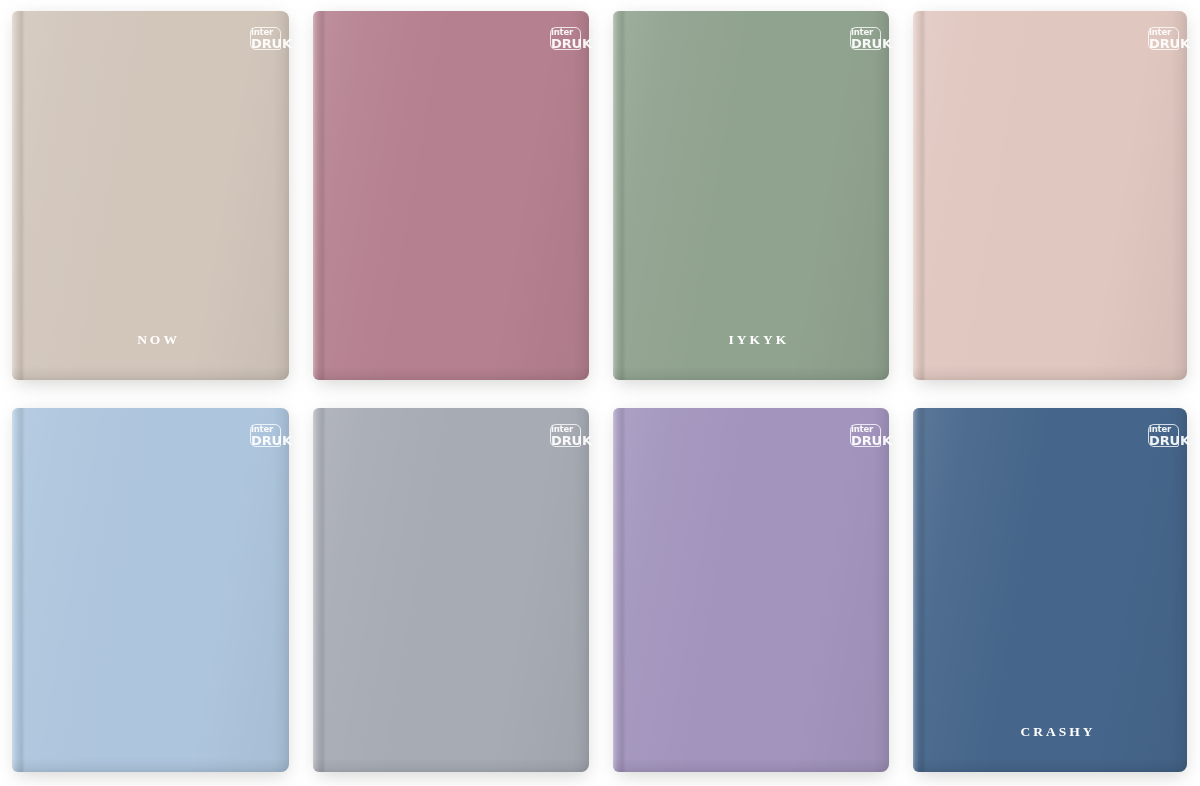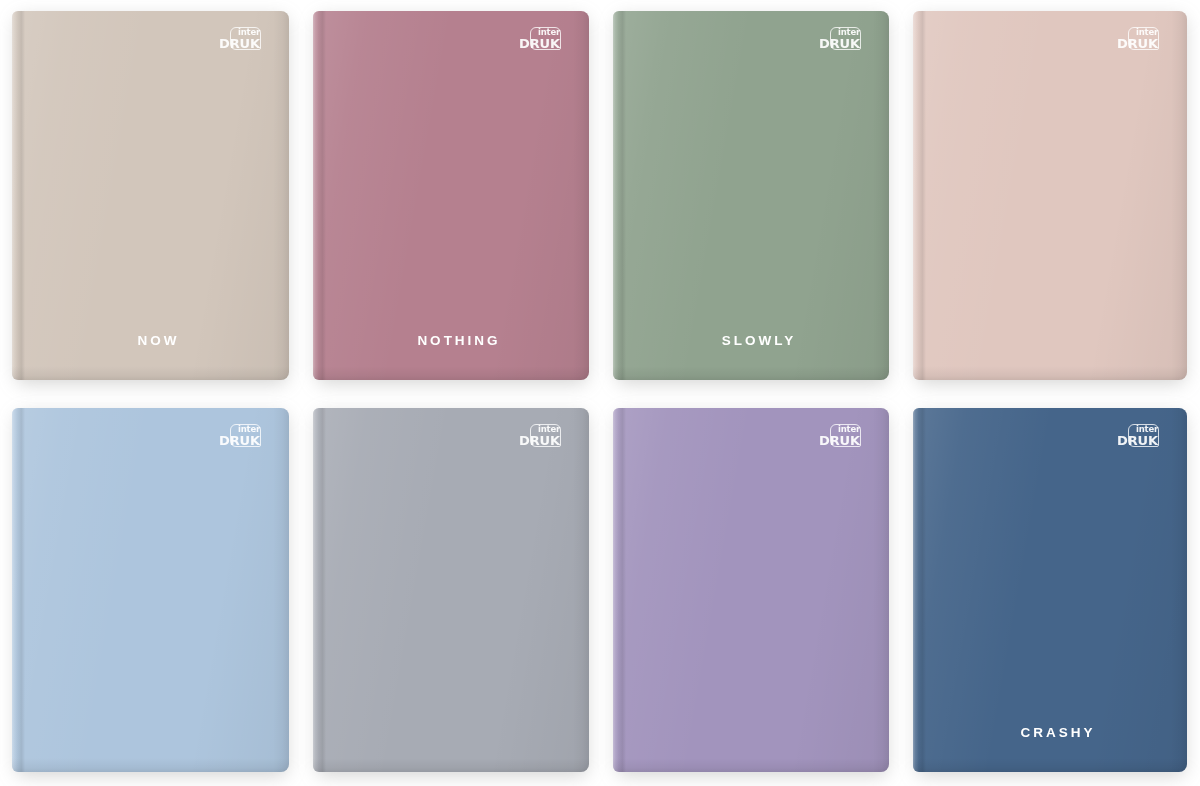--- a/index.html
+++ b/index.html
@@ -115,29 +115,29 @@
       rgba(0,0,0,0.00) 0%,
       rgba(0,0,0,0.05) 70%,
       rgba(0,0,0,0.10) 100%);
     pointer-events: none;
   }
 
   
   .brand-badge {
     position: absolute;
     top: 16px;
-    right: 28px;
+    right: 8px;
     width: 31px;
     height: 23px;
     z-index: 5;
     border: 1px solid rgba(255,255,255,0.78);
     border-radius: 6px 6px 2px 6px;
     display: flex;
     flex-direction: column;
-    align-items: flex-end;
+    align-items: flex-start;
     justify-content: center;
     line-height: 1;
     box-sizing: border-box;
   }
   .brand-badge .bb-top {
     font-family: "DejaVu Sans", sans-serif;
     font-size: 8.5px;
     font-weight: 700;
     color: rgba(255,255,255,0.92);
     letter-spacing: -0.2px;
@@ -152,21 +152,21 @@
   }
 
   
   .nb-title {
     position: absolute;
     left: 13px;
     right: 0;
     bottom: 32px;
     z-index: 5;
     text-align: center;
-    font-family: Liberation Sans, sans-serif;
+    font-family: Liberation Serif, serif;
     font-weight: 700;
     font-size: 13.5px;
     letter-spacing: 3.0px;
     color: #ffffff;
     text-indent: 3px;
   }
 </style>
 </head>
 <body>
 
@@ -186,33 +186,32 @@
     <div class="notebook" style="left: 313px; top: 11px; width: 276px; height: 369px;">
       <div class="nb-shadow"></div>
       <div class="nb-cover" style="background: rgb(181, 128, 143);"></div>
       <div class="nb-spine"></div>
       <div class="nb-edge-right"></div>
       <div class="nb-edge-bottom"></div>
       <div class="brand-badge">
         <span class="bb-top">inter</span>
         <span class="bb-bot">DRUK</span>
       </div>
-      <div class="nb-title" style="color: rgb(255, 255, 255);">NOTHING</div>
     </div>
     <div class="notebook" style="left: 613px; top: 11px; width: 276px; height: 369px;">
       <div class="nb-shadow"></div>
       <div class="nb-cover" style="background: rgb(144, 163, 143);"></div>
       <div class="nb-spine"></div>
       <div class="nb-edge-right"></div>
       <div class="nb-edge-bottom"></div>
       <div class="brand-badge">
         <span class="bb-top">inter</span>
         <span class="bb-bot">DRUK</span>
       </div>
-      <div class="nb-title" style="color: rgb(255, 255, 255);">SLOWLY</div>
+      <div class="nb-title" style="color: rgb(255, 255, 255);">IYKYK</div>
     </div>
     <div class="notebook" style="left: 913px; top: 11px; width: 274px; height: 369px;">
       <div class="nb-shadow"></div>
       <div class="nb-cover" style="background: rgb(224, 199, 191);"></div>
       <div class="nb-spine"></div>
       <div class="nb-edge-right"></div>
       <div class="nb-edge-bottom"></div>
       <div class="brand-badge">
         <span class="bb-top">inter</span>
         <span class="bb-bot">DRUK</span>

